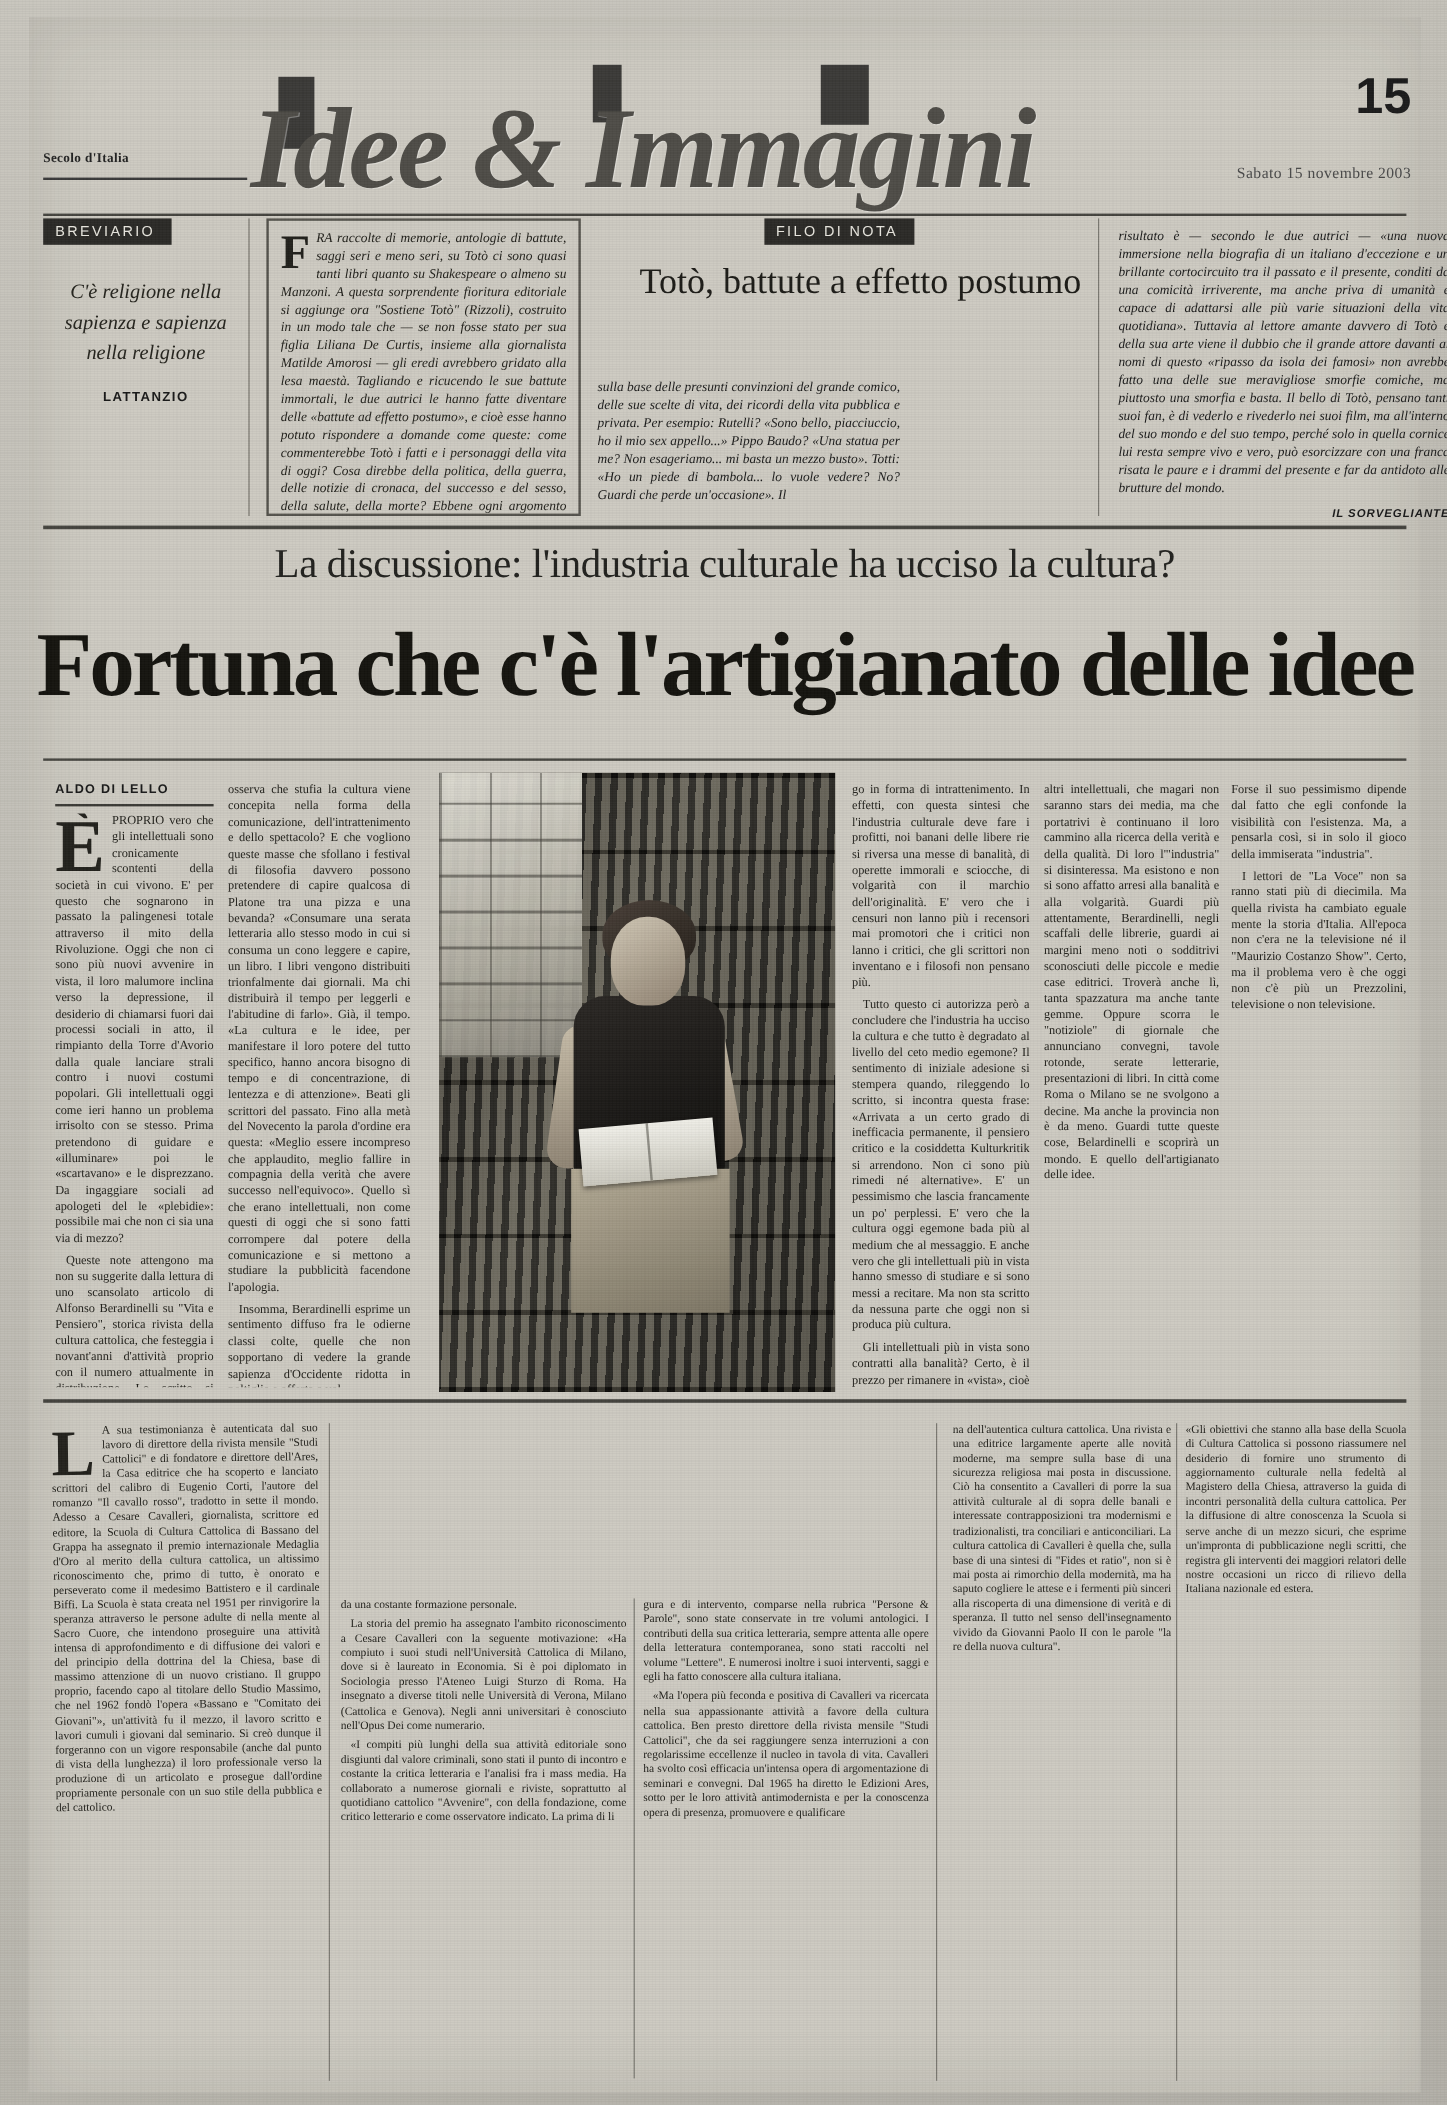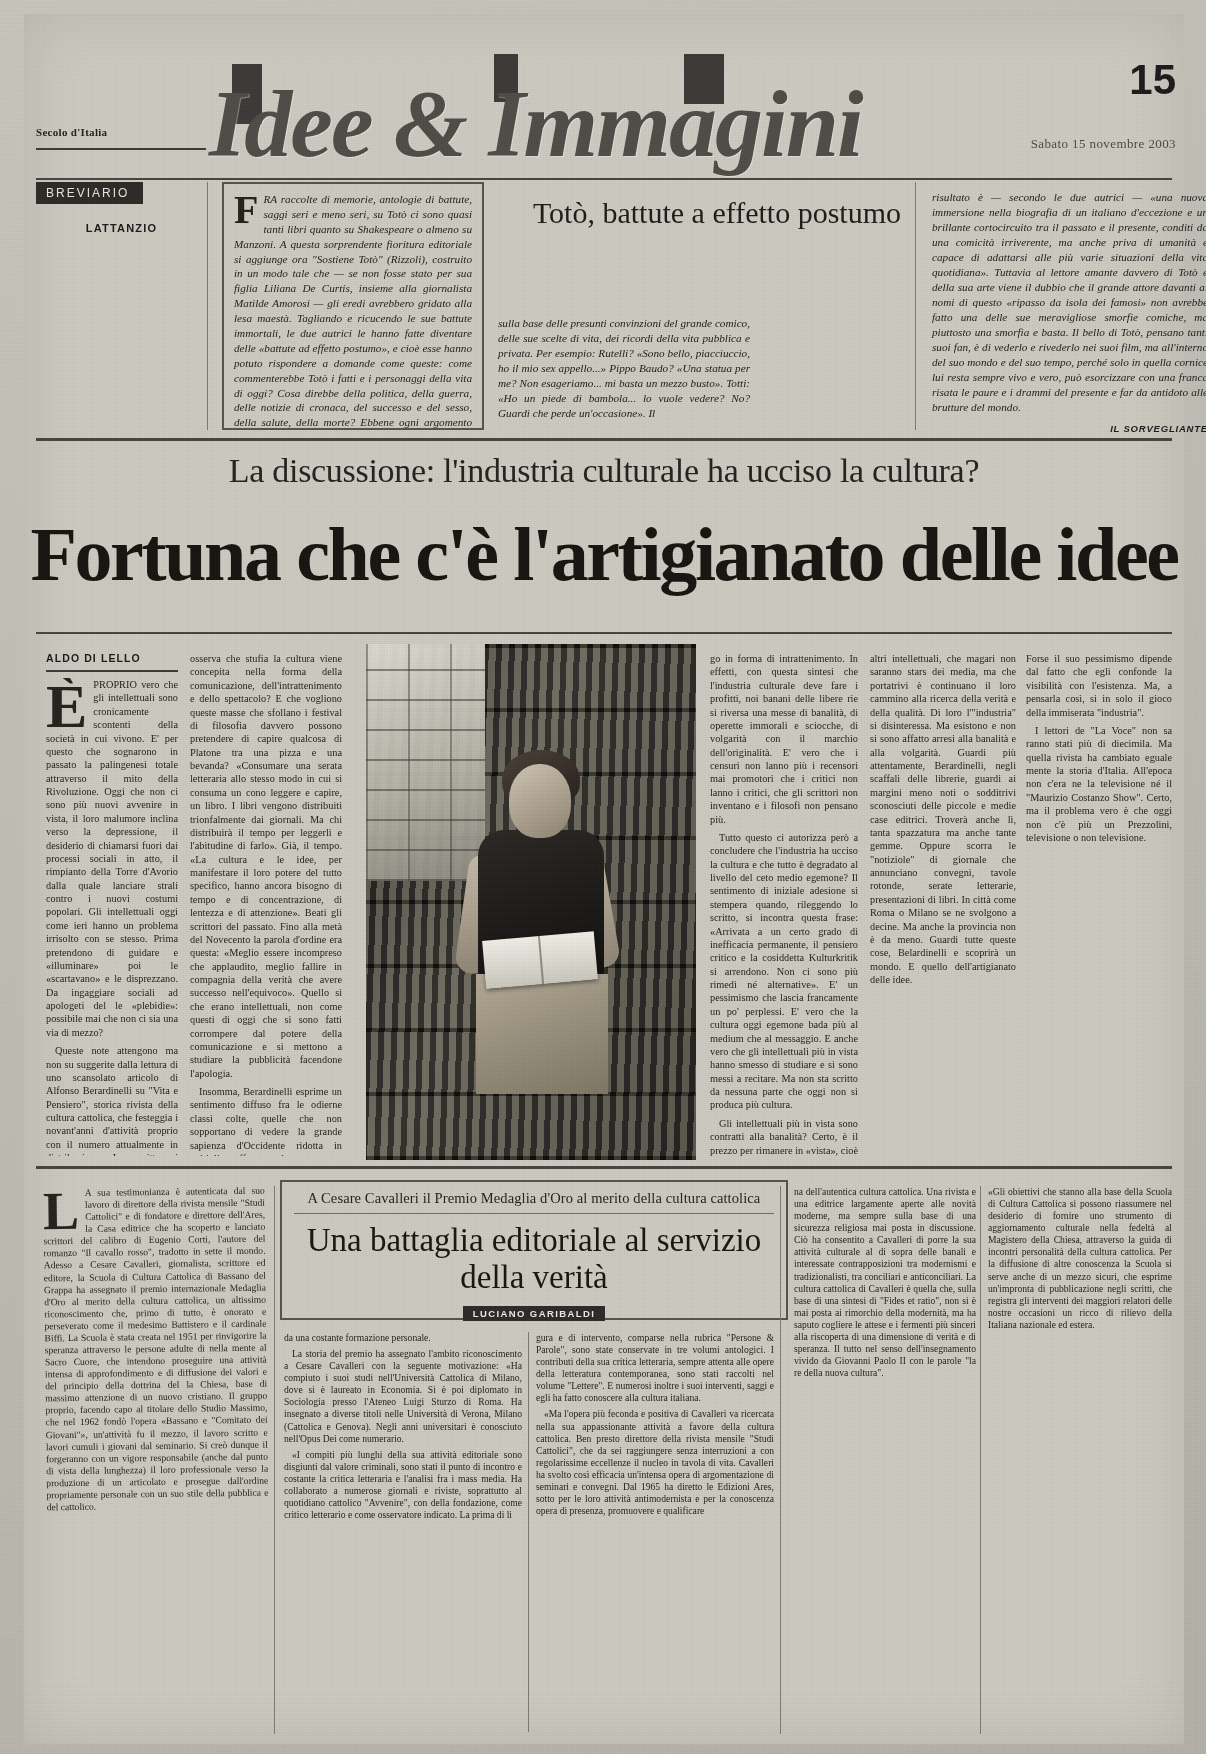--- a/index.html
+++ b/index.html
@@ -341,31 +341,35 @@
     <div class="paper-name-rule"></div>
     <div class="page-number">15</div>
     <div class="issue-date">Sabato 15 novembre 2003</div>
     <div class="masthead-rule"></div>
   </div>
 
   <div class="toprow">
 
     <div class="breviario">
       <div class="kicker">BREVIARIO</div>
+      <div class="brev-quote">C'è religione nella sapienza e sapienza nella religione</div>
       <div class="brev-author">LATTANZIO</div>
     </div>
 
     <div class="brev-article">
       <div class="t">
         <span class="dropcap-sm">F</span>
         <span>RA raccolte di memorie, antologie di battute, saggi seri e meno seri, su Totò ci sono quasi tanti libri quanto su Shakespeare o almeno su Manzoni. A questa sorprendente fioritura editoriale si aggiunge ora "Sostiene Totò" (Rizzoli), costruito in un modo tale che — se non fosse stato per sua figlia Liliana De Curtis, insieme alla giornalista Matilde Amorosi — gli eredi avrebbero gridato alla lesa maestà. Tagliando e ricucendo le sue battute immortali, le due autrici le hanno fatte diventare delle «battute ad effetto postumo», e cioè esse hanno potuto rispondere a domande come queste: come commenterebbe Totò i fatti e i personaggi della vita di oggi? Cosa direbbe della politica, della guerra, delle notizie di cronaca, del successo e del sesso, della salute, della morte? Ebbene ogni argomento viene sviscerato nel libro, ed ogni personaggio viene attaccato a una definizione</span>
       </div>
     </div>
 
     <div class="filo">
+      <div class="filo-kicker-wrap">
+        <span class="kicker">FILO DI NOTA</span>
+      </div>
       <div class="filo-title">Totò, battute a effetto postumo</div>
     </div>
 
     <div class="filo-body filo-left">sulla base delle presunti convinzioni del grande comico, delle sue scelte di vita, dei ricordi della vita pubblica e privata. Per esempio: Rutelli? «Sono bello, piacciuccio, ho il mio sex appello...» Pippo Baudo? «Una statua per me? Non esageriamo... mi basta un mezzo busto». Totti: «Ho un piede di bambola... lo vuole vedere? No? Guardi che perde un'occasione». Il</div>
     <div class="filo-body filo-right"></div>
 
     <div class="filo-col2">
       <div>risultato è — secondo le due autrici — «una nuova immersione nella biografia di un italiano d'eccezione e un brillante cortocircuito tra il passato e il presente, conditi da una comicità irriverente, ma anche priva di umanità e capace di adattarsi alle più varie situazioni della vita quotidiana». Tuttavia al lettore amante davvero di Totò e della sua arte viene il dubbio che il grande attore davanti ai nomi di questo «ripasso da isola dei famosi» non avrebbe fatto una delle sue meravigliose smorfie comiche, ma piuttosto una smorfia e basta. Il bello di Totò, pensano tanti suoi fan, è di vederlo e rivederlo nei suoi film, ma all'interno del suo mondo e del suo tempo, perché solo in quella cornice lui resta sempre vivo e vero, può esorcizzare con una franca risata le paure e i drammi del presente e far da antidoto alle brutture del mondo.</div>
       <div class="signature">IL SORVEGLIANTE</div>
     </div>
@@ -422,26 +426,20 @@
 
   <div class="mid-rule"></div>
 
   <div class="bl-col bc1">
     <p class="first">
       <span class="dropcap-l">L</span>
       <span>A sua testimonianza è autenticata dal suo lavoro di direttore della rivista mensile "Studi Cattolici" e di fondatore e direttore dell'Ares, la Casa editrice che ha scoperto e lanciato scrittori del calibro di Eugenio Corti, l'autore del romanzo "Il cavallo rosso", tradotto in sette il mondo. Adesso a Cesare Cavalleri, giornalista, scrittore ed editore, la Scuola di Cultura Cattolica di Bassano del Grappa ha assegnato il premio internazionale Medaglia d'Oro al merito della cultura cattolica, un altissimo riconoscimento che, primo di tutto, è onorato e perseverato come il medesimo Battistero e il cardinale Biffi. La Scuola è stata creata nel 1951 per rinvigorire la speranza attraverso le persone adulte di nella mente al Sacro Cuore, che intendono proseguire una attività intensa di approfondimento e di diffusione dei valori e del principio della dottrina del la Chiesa, base di massimo attenzione di un nuovo cristiano. Il gruppo proprio, facendo capo al titolare dello Studio Massimo, che nel 1962 fondò l'opera «Bassano e "Comitato dei Giovani"», un'attività fu il mezzo, il lavoro scritto e lavori cumuli i giovani dal seminario. Si creò dunque il forgeranno con un vigore responsabile (anche dal punto di vista della lunghezza) il loro professionale verso la produzione di un articolato e prosegue dall'ordine propriamente personale con un suo stile della pubblica e del cattolico.</span>
     </p>
   </div>
 
-  <div class="promo">
-    <div class="promo-top">A Cesare Cavalleri il Premio Medaglia d'Oro al merito della cultura cattolica</div>
-    <div class="promo-rule"></div>
-    <div class="promo-title">Una battaglia editoriale al servizio della verità</div>
-    <div class="promo-byline">LUCIANO GARIBALDI</div>
-  </div>
 
   <div class="bl-col bc2">
     <p class="first"><span>da una costante formazione personale.</span></p>
     <p><span>La storia del premio ha assegnato l'ambito riconoscimento a Cesare Cavalleri con la seguente motivazione: «Ha compiuto i suoi studi nell'Università Cattolica di Milano, dove si è laureato in Economia. Si è poi diplomato in Sociologia presso l'Ateneo Luigi Sturzo di Roma. Ha insegnato a diverse titoli nelle Università di Verona, Milano (Cattolica e Genova). Negli anni universitari è conosciuto nell'Opus Dei come numerario.</span></p>
     <p><span>«I compiti più lunghi della sua attività editoriale sono disgiunti dal valore criminali, sono stati il punto di incontro e costante la critica letteraria e l'analisi fra i mass media. Ha collaborato a numerose giornali e riviste, soprattutto al quotidiano cattolico "Avvenire", con della fondazione, come critico letterario e come osservatore indicato. La prima di li</span></p>
   </div>
 
   <div class="bl-col bc3">
     <p class="first"><span>gura e di intervento, comparse nella rubrica "Persone &amp; Parole", sono state conservate in tre volumi antologici. I contributi della sua critica letteraria, sempre attenta alle opere della letteratura contemporanea, sono stati raccolti nel volume "Lettere". E numerosi inoltre i suoi interventi, saggi e egli ha fatto conoscere alla cultura italiana.</span></p>
     <p><span>«Ma l'opera più feconda e positiva di Cavalleri va ricercata nella sua appassionante attività a favore della cultura cattolica. Ben presto direttore della rivista mensile "Studi Cattolici", che da sei raggiungere senza interruzioni a con regolarissime eccellenze il nucleo in tavola di vita. Cavalleri ha svolto così efficacia un'intensa opera di argomentazione di seminari e convegni. Dal 1965 ha diretto le Edizioni Ares, sotto per le loro attività antimodernista e per la conoscenza opera di presenza, promuovere e qualificare</span></p>

